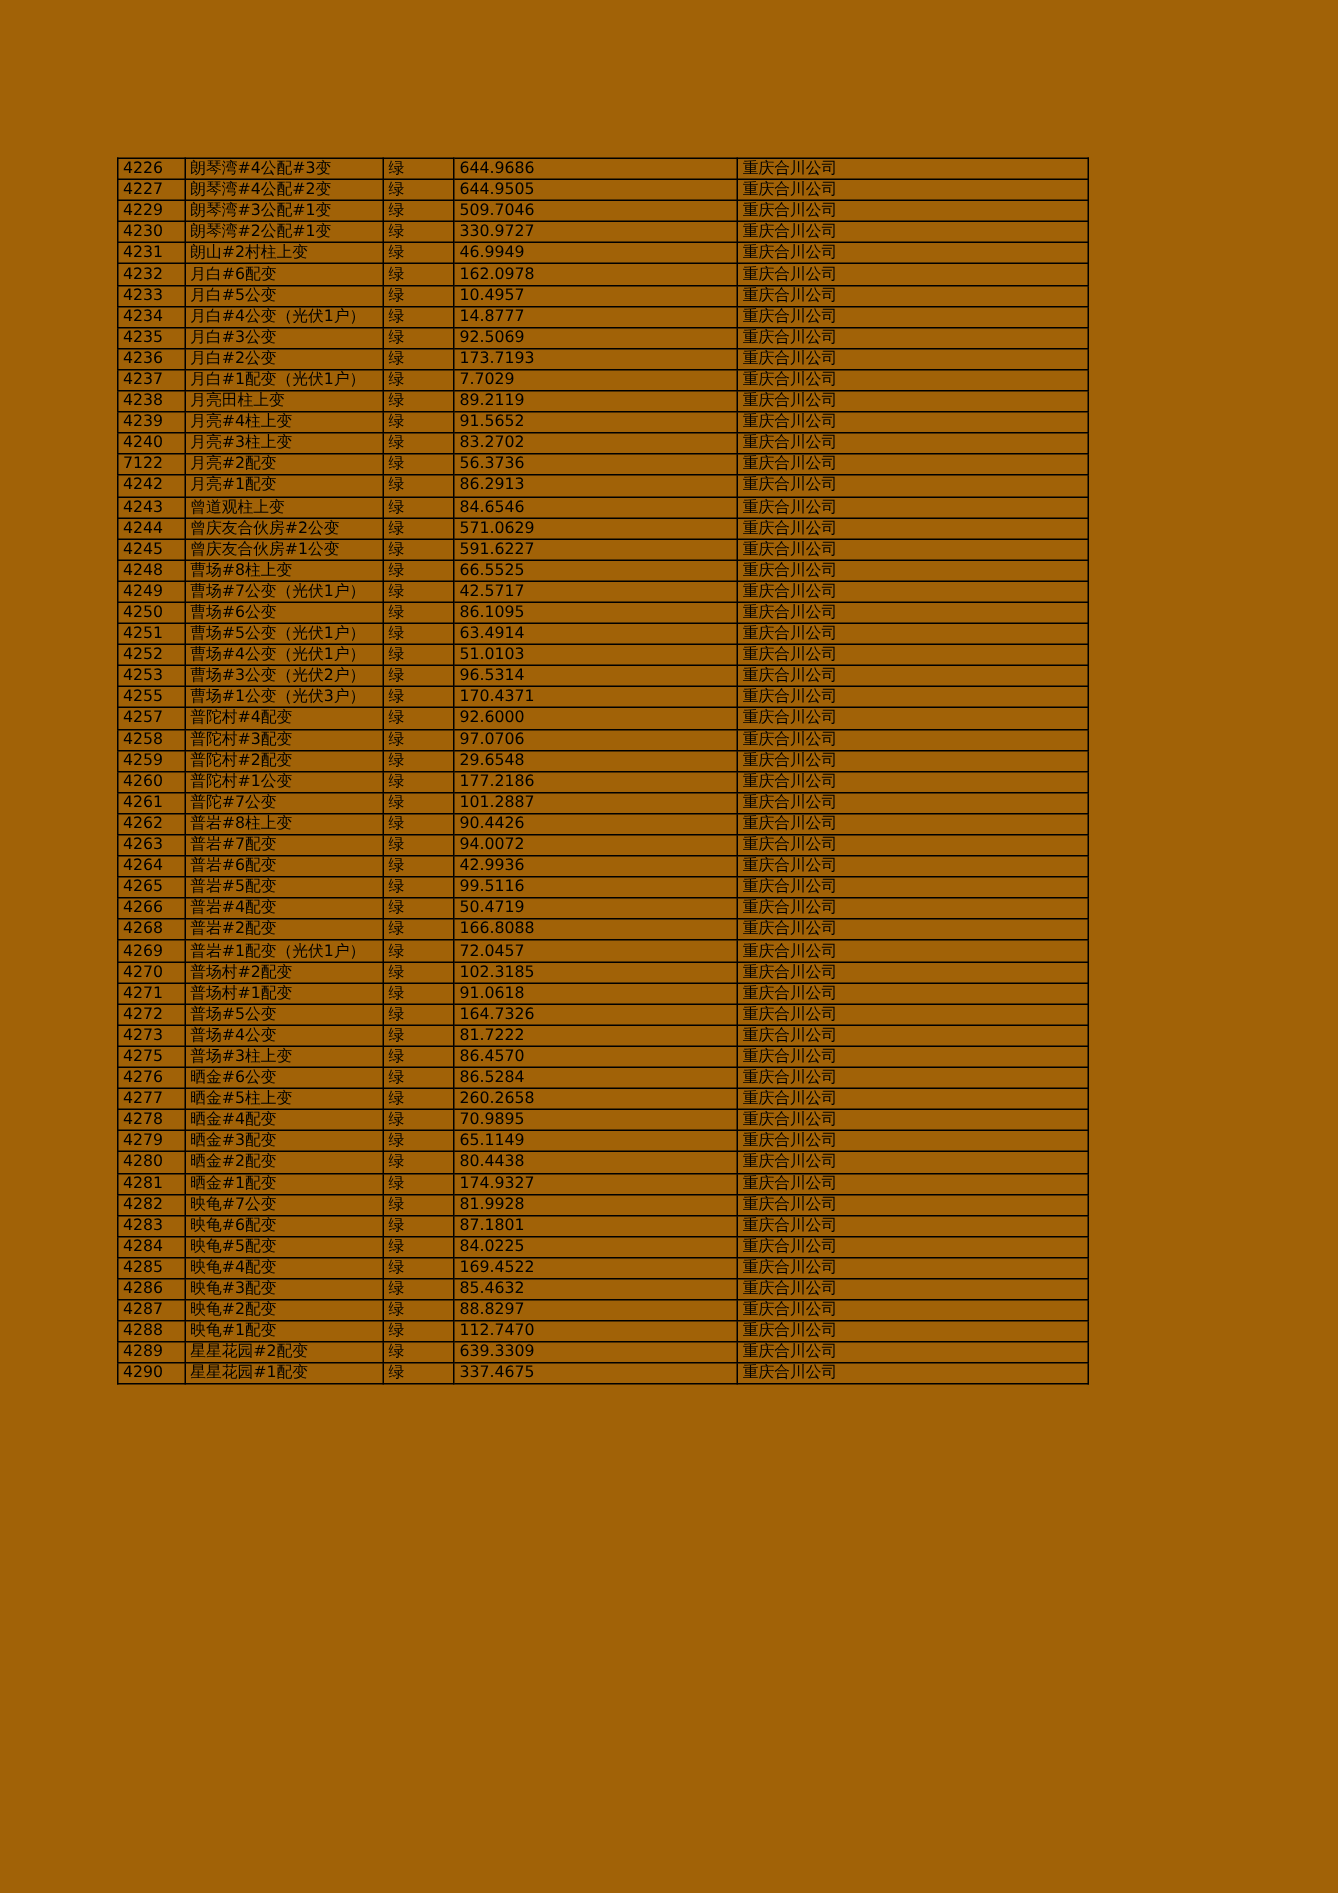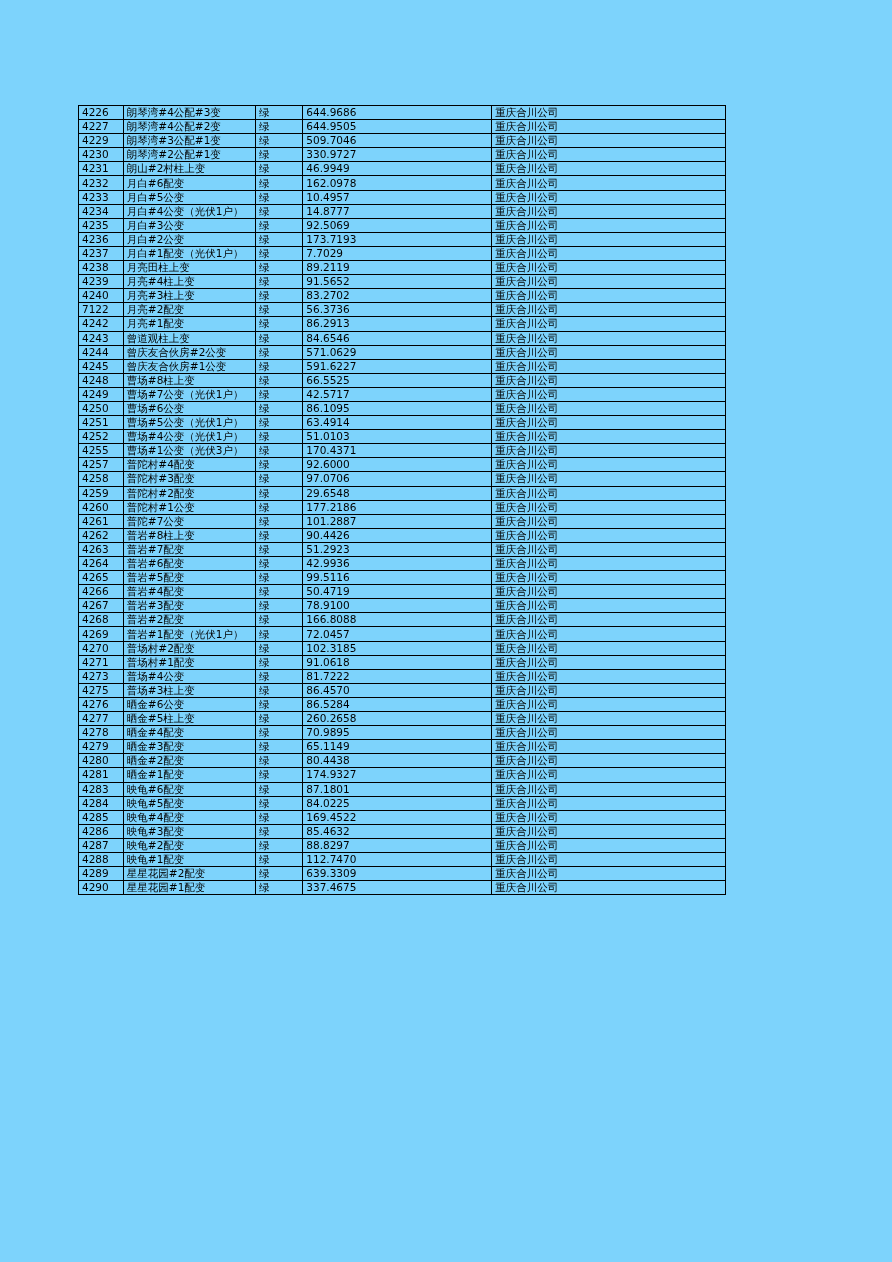--- a/index.html
+++ b/index.html
@@ -3,21 +3,21 @@
 <meta charset="utf-8">
 <style>
   html, body {
     margin: 0;
     padding: 0;
     background: #b0b0b0;
   }
   .page {
     width: 892px;
     height: 1262px;
-    background: #7dd3fc;
+    background: #a16207;
     margin: 0 auto;
     position: relative;
     box-sizing: border-box;
     font-family: "Liberation Sans", sans-serif;
     overflow: hidden;
   }
   .sheet {
     position: absolute;
     left: 78px;
     top: 105px;
@@ -218,20 +218,27 @@
             <td class="c-company cn">重庆合川公司</td>
           </tr>
           <tr>
             <td class="c-id cn">4252</td>
             <td class="c-name cn">曹场#4公变（光伏1户）</td>
             <td class="c-color cn">绿</td>
             <td class="c-value cn">51.0103</td>
             <td class="c-company cn">重庆合川公司</td>
           </tr>
           <tr>
+            <td class="c-id cn">4253</td>
+            <td class="c-name cn">曹场#3公变（光伏2户）</td>
+            <td class="c-color cn">绿</td>
+            <td class="c-value cn">96.5314</td>
+            <td class="c-company cn">重庆合川公司</td>
+          </tr>
+          <tr>
             <td class="c-id cn">4255</td>
             <td class="c-name cn">曹场#1公变（光伏3户）</td>
             <td class="c-color cn">绿</td>
             <td class="c-value cn">170.4371</td>
             <td class="c-company cn">重庆合川公司</td>
           </tr>
           <tr>
             <td class="c-id cn">4257</td>
             <td class="c-name cn">普陀村#4配变</td>
             <td class="c-color cn">绿</td>
@@ -270,21 +277,21 @@
             <td class="c-id cn">4262</td>
             <td class="c-name cn">普岩#8柱上变</td>
             <td class="c-color cn">绿</td>
             <td class="c-value cn">90.4426</td>
             <td class="c-company cn">重庆合川公司</td>
           </tr>
           <tr>
             <td class="c-id cn">4263</td>
             <td class="c-name cn">普岩#7配变</td>
             <td class="c-color cn">绿</td>
-            <td class="c-value cn">51.2923</td>
+            <td class="c-value cn">94.0072</td>
             <td class="c-company cn">重庆合川公司</td>
           </tr>
           <tr>
             <td class="c-id cn">4264</td>
             <td class="c-name cn">普岩#6配变</td>
             <td class="c-color cn">绿</td>
             <td class="c-value cn">42.9936</td>
             <td class="c-company cn">重庆合川公司</td>
           </tr>
           <tr>
@@ -295,27 +302,20 @@
             <td class="c-company cn">重庆合川公司</td>
           </tr>
           <tr>
             <td class="c-id cn">4266</td>
             <td class="c-name cn">普岩#4配变</td>
             <td class="c-color cn">绿</td>
             <td class="c-value cn">50.4719</td>
             <td class="c-company cn">重庆合川公司</td>
           </tr>
           <tr>
-            <td class="c-id cn">4267</td>
-            <td class="c-name cn">普岩#3配变</td>
-            <td class="c-color cn">绿</td>
-            <td class="c-value cn">78.9100</td>
-            <td class="c-company cn">重庆合川公司</td>
-          </tr>
-          <tr>
             <td class="c-id cn">4268</td>
             <td class="c-name cn">普岩#2配变</td>
             <td class="c-color cn">绿</td>
             <td class="c-value cn">166.8088</td>
             <td class="c-company cn">重庆合川公司</td>
           </tr>
           <tr>
             <td class="c-id cn">4269</td>
             <td class="c-name cn">普岩#1配变（光伏1户）</td>
             <td class="c-color cn">绿</td>
@@ -330,20 +330,27 @@
             <td class="c-company cn">重庆合川公司</td>
           </tr>
           <tr>
             <td class="c-id cn">4271</td>
             <td class="c-name cn">普场村#1配变</td>
             <td class="c-color cn">绿</td>
             <td class="c-value cn">91.0618</td>
             <td class="c-company cn">重庆合川公司</td>
           </tr>
           <tr>
+            <td class="c-id cn">4272</td>
+            <td class="c-name cn">普场#5公变</td>
+            <td class="c-color cn">绿</td>
+            <td class="c-value cn">164.7326</td>
+            <td class="c-company cn">重庆合川公司</td>
+          </tr>
+          <tr>
             <td class="c-id cn">4273</td>
             <td class="c-name cn">普场#4公变</td>
             <td class="c-color cn">绿</td>
             <td class="c-value cn">81.7222</td>
             <td class="c-company cn">重庆合川公司</td>
           </tr>
           <tr>
             <td class="c-id cn">4275</td>
             <td class="c-name cn">普场#3柱上变</td>
             <td class="c-color cn">绿</td>
@@ -383,20 +390,27 @@
             <td class="c-name cn">晒金#2配变</td>
             <td class="c-color cn">绿</td>
             <td class="c-value cn">80.4438</td>
             <td class="c-company cn">重庆合川公司</td>
           </tr>
           <tr>
             <td class="c-id cn">4281</td>
             <td class="c-name cn">晒金#1配变</td>
             <td class="c-color cn">绿</td>
             <td class="c-value cn">174.9327</td>
+            <td class="c-company cn">重庆合川公司</td>
+          </tr>
+          <tr>
+            <td class="c-id cn">4282</td>
+            <td class="c-name cn">映龟#7公变</td>
+            <td class="c-color cn">绿</td>
+            <td class="c-value cn">81.9928</td>
             <td class="c-company cn">重庆合川公司</td>
           </tr>
           <tr>
             <td class="c-id cn">4283</td>
             <td class="c-name cn">映龟#6配变</td>
             <td class="c-color cn">绿</td>
             <td class="c-value cn">87.1801</td>
             <td class="c-company cn">重庆合川公司</td>
           </tr>
           <tr>

